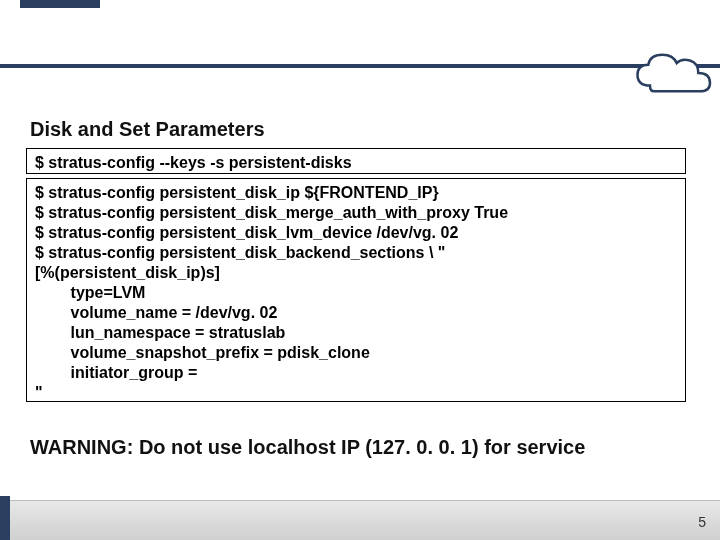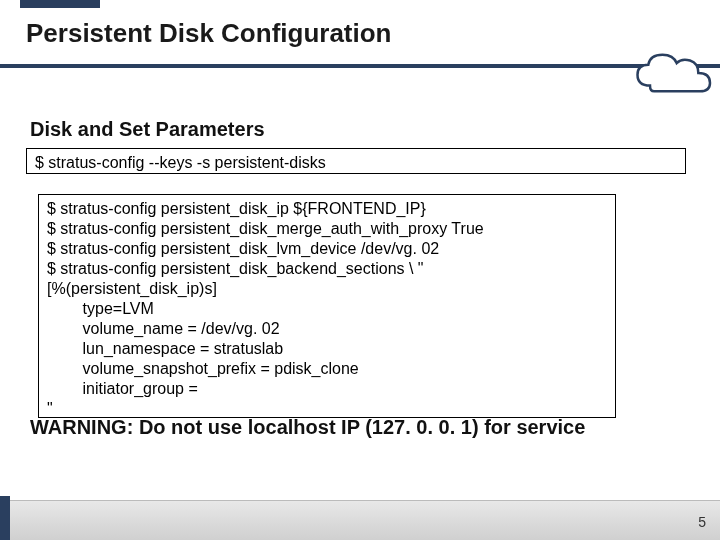--- a/index.html
+++ b/index.html
@@ -55,26 +55,27 @@
     left: 26px;
     border: 1px solid #000;
     background: #fff;
     font-family: Arial, Helvetica, sans-serif;
     font-size: 16px;
     line-height: 1.25;
     color: #000;
     padding: 4px 8px;
     white-space: pre;
     overflow: hidden;
+    font-weight: bold;
   }
   .box1 { top: 148px; width: 660px; height: 26px; }
-  .box2 { top: 194px; width: 578px; height: 224px; white-space: pre; margin-left: 12px; }
+  .box2 { top: 178px; width: 660px; height: 224px; white-space: pre; }
   .warning {
     position: absolute;
-    top: 416px;
+    top: 436px;
     left: 30px;
     font-size: 20px;
     font-weight: bold;
     color: #111;
   }
   .footer-bar {
     position: absolute;
     bottom: 0; left: 0;
     width: 720px; height: 40px;
     background: linear-gradient(to bottom, #e8e8e8 0%, #d9d9d9 60%, #d0d0d0 100%);
@@ -94,21 +95,20 @@
     color: #333;
   }
 </style>
 </head>
 <body>
 
 <div class="slide">
 
   <div class="top-accent"></div>
 
-  <div class="title">Persistent Disk Configuration</div>
 
   <div class="title-rule"></div>
 
   <div class="cloud-icon">
     <svg viewBox="0 0 100 60">
       <path d="M20 45 Q5 45 5 32 Q5 20 18 20 Q20 8 35 8 Q48 8 52 18 Q58 12 68 15 Q78 18 78 30 Q92 30 92 42 Q92 52 80 52 L25 52 Q20 52 20 45 Z" fill="#ffffff" stroke="#2a3f5f" stroke-width="3"></path>
     </svg>
   </div>
 
   <div class="subheading">Disk and Set Parameters</div>

